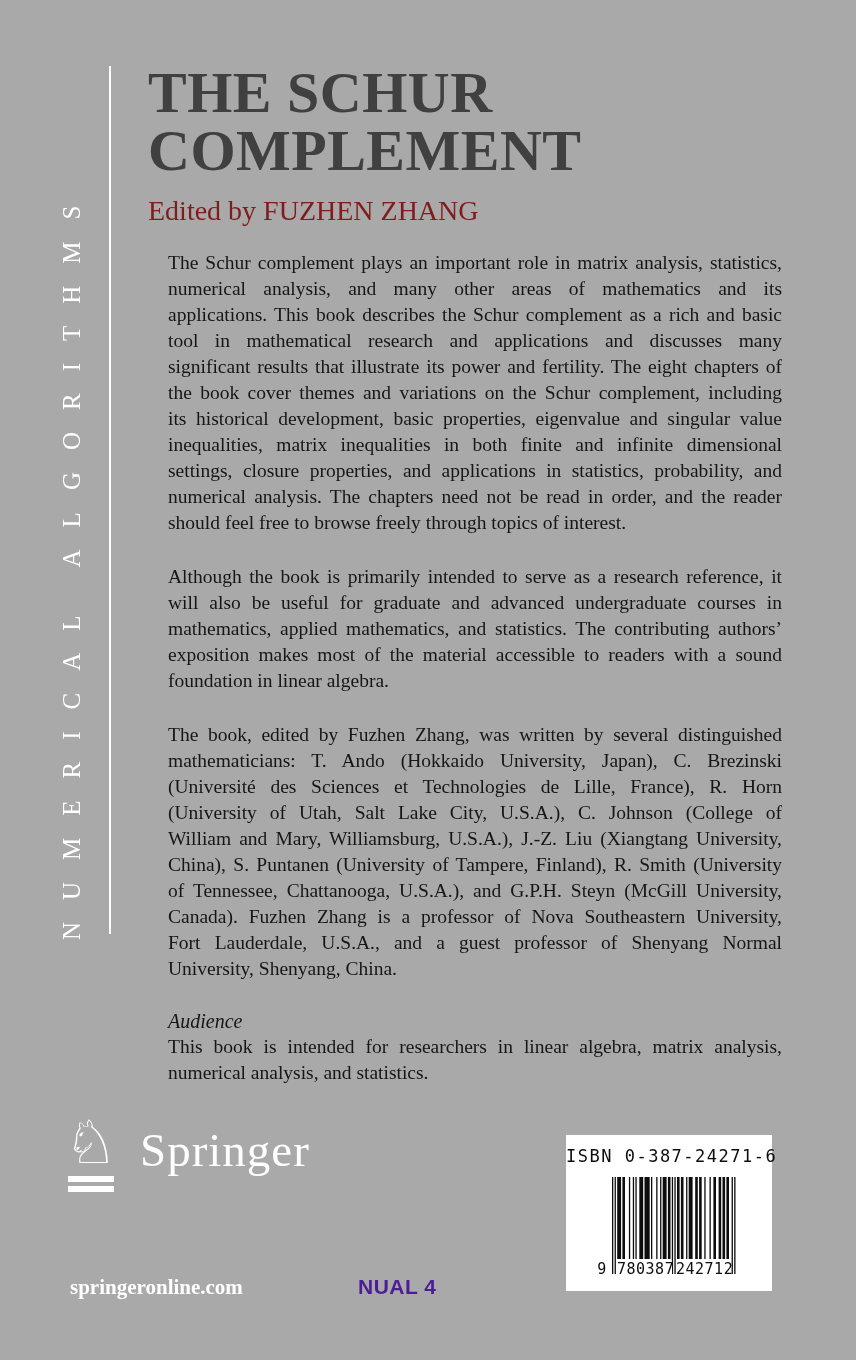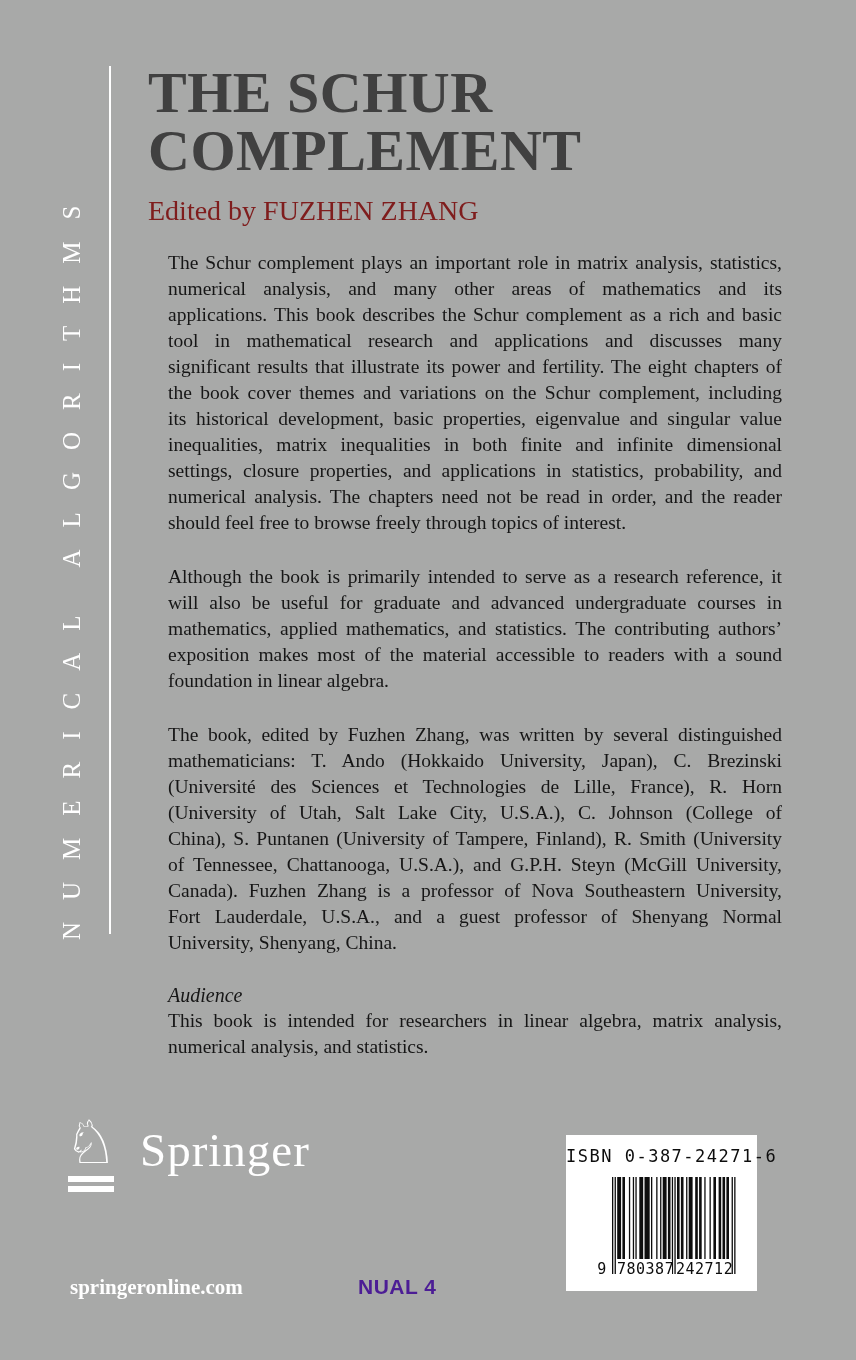--- a/index.html
+++ b/index.html
@@ -54,21 +54,21 @@
   .horse-col { display:flex; flex-direction:column; align-items:center; width:58px; }
   .knight { font-family:"DejaVu Sans",sans-serif; font-size:60px; line-height:60px; color:#ffffff; }
   .logo-bar { width:46px; height:6px; background:#ffffff; margin-top:4px; }
   .publisher {
     color:#ffffff; font-size:47px; line-height:60px; margin-left:20px; margin-top:8px;
     font-family:"Liberation Serif",serif; letter-spacing:1px;
   }
 
   
   .isbn-box {
-    position:absolute; left:566px; top:1135px; width:191px; height:156px;
+    position:absolute; left:566px; top:1135px; width:206px; height:156px;
     background:#ffffff;
   }
   .isbn-label {
     margin-top:11px; text-align:center;
     font-family:"DejaVu Sans Mono","Liberation Mono",monospace;
     font-size:17px; letter-spacing:1.5px; color:#0d0d0d; white-space:nowrap;
   }
   .barcode-wrap { position:absolute; left:46px; top:42px; width:124px; height:114px; }
   .bc-digit {
     position:absolute; top:84px;
@@ -123,20 +123,21 @@
         <div class="line">will also be useful for graduate and advanced undergraduate courses in</div>
         <div class="line">mathematics, applied mathematics, and statistics. The contributing authors’</div>
         <div class="line">exposition makes most of the material accessible to readers with a sound</div>
         <div class="line last">foundation in linear algebra.</div>
       </div>
       <div class="para">
         <div class="line">The book, edited by Fuzhen Zhang, was written by several distinguished</div>
         <div class="line">mathematicians: T. Ando (Hokkaido University, Japan), C. Brezinski</div>
         <div class="line">(Université des Sciences et Technologies de Lille, France), R. Horn</div>
         <div class="line">(University of Utah, Salt Lake City, U.S.A.), C. Johnson (College of</div>
+        <div class="line">William and Mary, Williamsburg, U.S.A.), J.-Z. Liu (Xiangtang University,</div>
         <div class="line">China), S. Puntanen (University of Tampere, Finland), R. Smith (University</div>
         <div class="line">of Tennessee, Chattanooga, U.S.A.), and G.P.H. Steyn (McGill University,</div>
         <div class="line">Canada). Fuzhen Zhang is a professor of Nova Southeastern University,</div>
         <div class="line">Fort Lauderdale, U.S.A., and a guest professor of Shenyang Normal</div>
         <div class="line last">University, Shenyang, China.</div>
       </div>
     </div>
   <div class="para">
     <div class="aud-head">Audience</div>
     <div>

